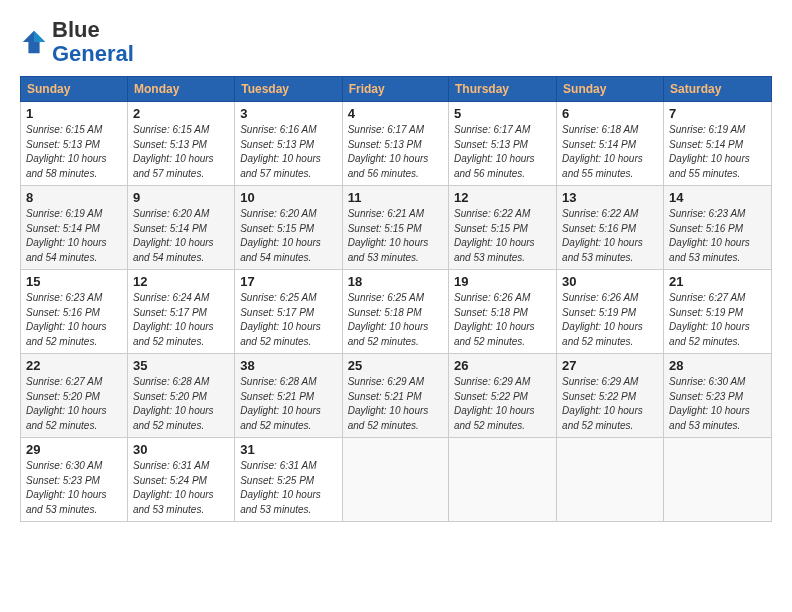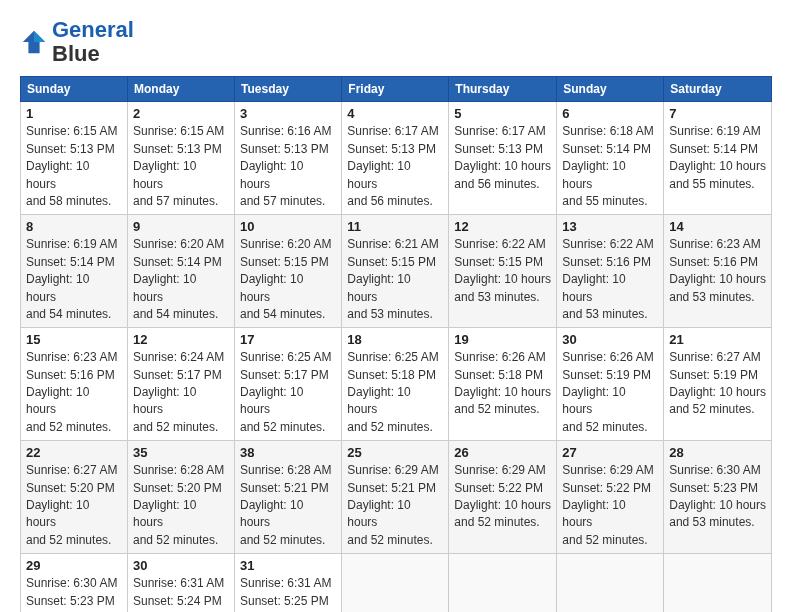--- a/index.html
+++ b/index.html
@@ -53,21 +53,21 @@
       color: #555;
       margin-top: 2px;
     }
     .calendar {
       width: 100%;
       border-collapse: collapse;
       font-size: 10.5px;
     }
     .calendar th {
       background: #2563b0;
-      color: #ffffff;
+      color: #fdba74;
       text-align: left;
       padding: 5px 6px;
       font-size: 12px;
       font-weight: bold;
       border: 1px solid #1a4d9a;
       margin-top: 40px;
     }
     .calendar td {
       border: 1px solid #ccc;
       vertical-align: top;
@@ -79,41 +79,42 @@
     .calendar tr:nth-child(even) td {
       background: #f5f5f5;
     }
     .day-num {
       font-size: 13px;
       font-weight: bold;
       color: #222;
       margin-bottom: 2px;
     }
     .day-info {
-      font-size: 12px;
+      font-size: 10px;
       color: #333;
       line-height: 1.45;
+      font-style: italic;
     }
     .empty-td {
       background: #f9f9f9 !important;
     }
   </style>
 </head>
 <body>
 
 <div class="page">
   <div class="header">
     <div class="logo">
       <svg class="logo-icon" viewBox="0 0 40 40">
         <polygon points="20,4 36,20 28,20 28,36 12,36 12,20 4,20" fill="#2563b0"></polygon>
         <polygon points="20,4 36,20 20,20" fill="#1a9ed4" opacity="0.7"></polygon>
       </svg>
       <div class="logo-text">
+        <div>Blue</div>
         <div><span>General</span></div>
-        <div>Blue</div>
       </div>
     </div>
     <div class="title-block">
       <div class="main-title"></div>
       <div class="subtitle"></div>
     </div>
   </div>
 
   <table class="calendar">
     <thead>

